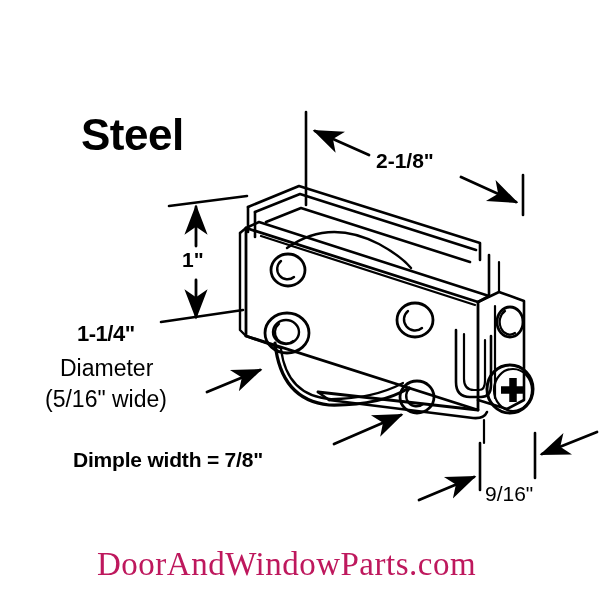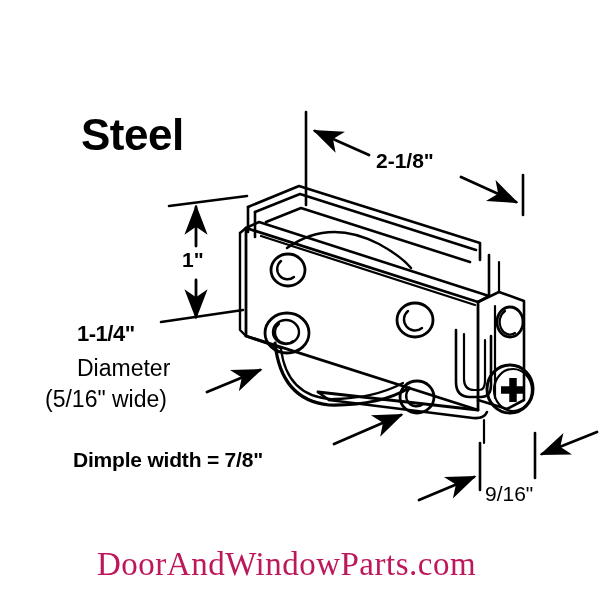--- a/index.html
+++ b/index.html
@@ -61,21 +61,21 @@
   }
   .dim-diameter-value {
     left: 48px;
     top: 323px;
     font-size: 22px;
     font-weight: bold;
     letter-spacing: -0.5px;
     font-family: "Liberation Sans", sans-serif;
   }
   .dim-diameter-label {
-    left: 48px;
+    left: 31px;
     top: 357px;
     font-size: 23px;
     font-weight: normal;
     font-family: "Liberation Sans", sans-serif;
   }
   .dim-diameter-width {
     left: 16px;
     top: 388px;
     font-size: 23px;
     font-weight: normal;

